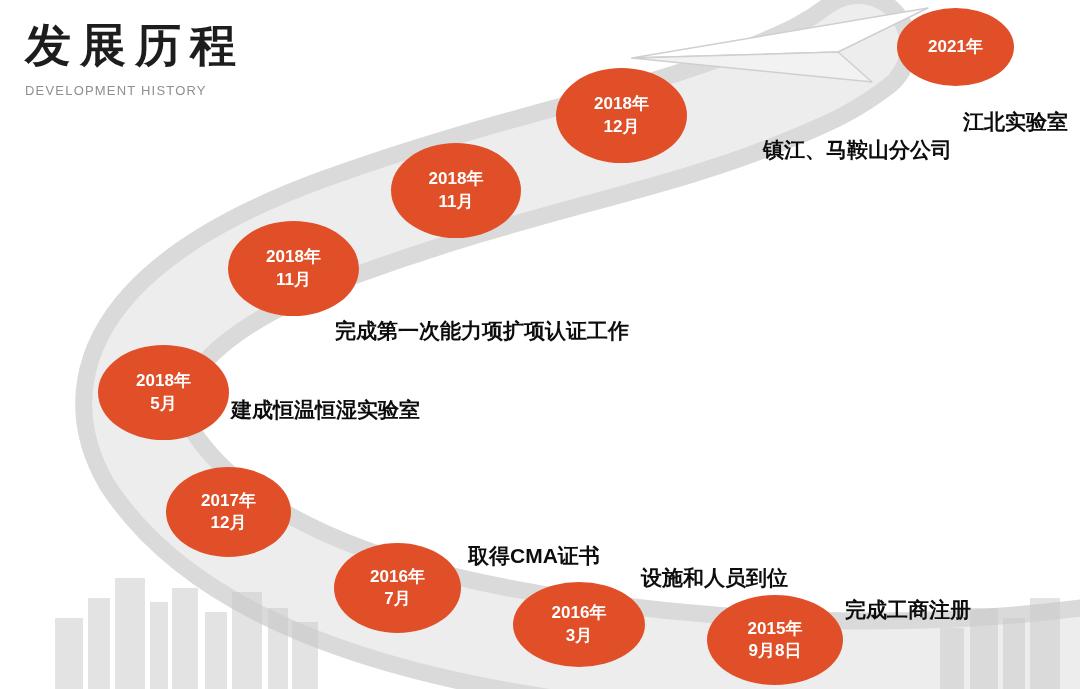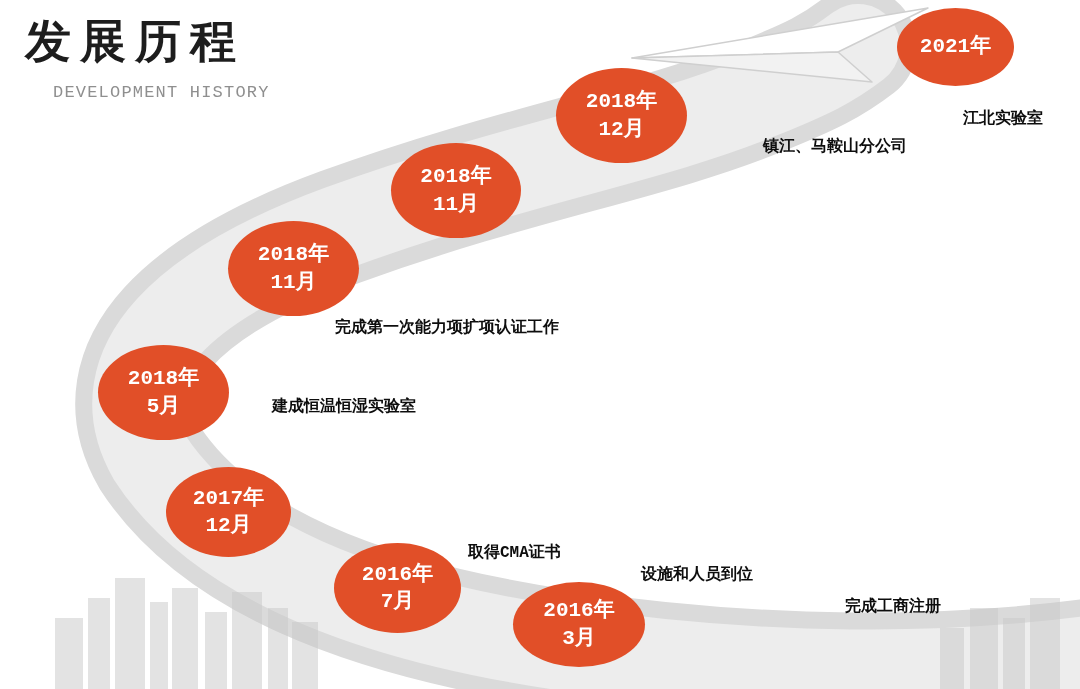--- a/index.html
+++ b/index.html
@@ -5,21 +5,20 @@
   * { margin: 0; padding: 0; box-sizing: border-box; }
   html, body { background: #ffffff; }
   body { font-family: "Liberation Sans", "DejaVu Sans", sans-serif; }
 
   .stage {
     position: relative;
     width: 1080px;
     height: 689px;
     overflow: hidden;
     background: #ffffff;
-    font-family: Liberation Mono, monospace;
   }
 
   .bg-svg {
     position: absolute;
     inset: 0;
     width: 1080px;
     height: 689px;
   }
 
   .header {
@@ -30,46 +29,45 @@
   }
   .title {
     font-size: 46px;
     font-weight: 900;
     letter-spacing: 9px;
     color: var(--title, #1d1d1d);
     line-height: 1.1;
   }
   .subtitle {
     margin-top: 12px;
-    font-size: 17px;
+    font-size: 13px;
     font-weight: 500;
     letter-spacing: 1.2px;
     color: var(--subtitle, #8f8f8f);
-    margin-left: 28px;
   }
 
   .bubble {
     position: absolute;
     border-radius: 50%;
     background: var(--bubble, #e14f28);
     color: var(--bubble-text, #ffffff);
     display: flex;
     flex-direction: column;
     justify-content: center;
     text-align: center;
     font-weight: bold;
-    font-size: 21px;
+    font-size: 17px;
     line-height: 1.3;
     z-index: 4;
   }
   .bubble span { display: block; }
 
   .label {
     position: absolute;
-    font-size: 16px;
+    font-size: 21px;
     font-weight: bold;
     color: var(--label, #0d0d0d);
     white-space: nowrap;
     z-index: 4;
   }
 </style>
 </head>
 <body>
 
 <div class="stage">
@@ -101,20 +99,24 @@
       <polygon points="632,58 928,8 838,52" fill="#ffffff"></polygon>
       <polygon points="632,58 838,52 872,82" fill="#f2f2f2"></polygon>
     </g>
   </svg>
 
   <div class="header">
     <div class="title">发展历程</div>
     <div class="subtitle">DEVELOPMENT HISTORY</div>
   </div>
 
+  <div class="bubble" style="left:707px;top:595px;width:136px;height:90px;">
+    <span>2015年</span>
+    <span>9月8日</span>
+  </div>
   <div class="bubble" style="left:513px;top:582px;width:132px;height:85px;">
     <span>2016年</span>
     <span>3月</span>
   </div>
   <div class="bubble" style="left:334px;top:543px;width:127px;height:90px;">
     <span>2016年</span>
     <span>7月</span>
   </div>
   <div class="bubble" style="left:166px;top:467px;width:125px;height:90px;">
     <span>2017年</span>
@@ -137,18 +139,18 @@
     <span>12月</span>
   </div>
   <div class="bubble" style="left:897px;top:8px;width:117px;height:78px;">
     <span>2021年</span>
     <span></span>
   </div>
 
   <div class="label" style="left:845px;top:596px;">完成工商注册</div>
   <div class="label" style="left:608px;top:564px;margin-left:33px;">设施和人员到位</div>
   <div class="label" style="left:468px;top:542px;">取得CMA证书</div>
-  <div class="label" style="left:231px;top:396px;margin-left:41px;">建成恒温恒湿实验室</div>
+  <div class="label" style="left:231px;top:396px;">建成恒温恒湿实验室</div>
   <div class="label" style="left:335px;top:317px;">完成第一次能力项扩项认证工作</div>
   <div class="label" style="left:763px;top:136px;">镇江、马鞍山分公司</div>
   <div class="label" style="left:963px;top:108px;">江北实验室</div>
 
 </div>
 
 </body></html>

